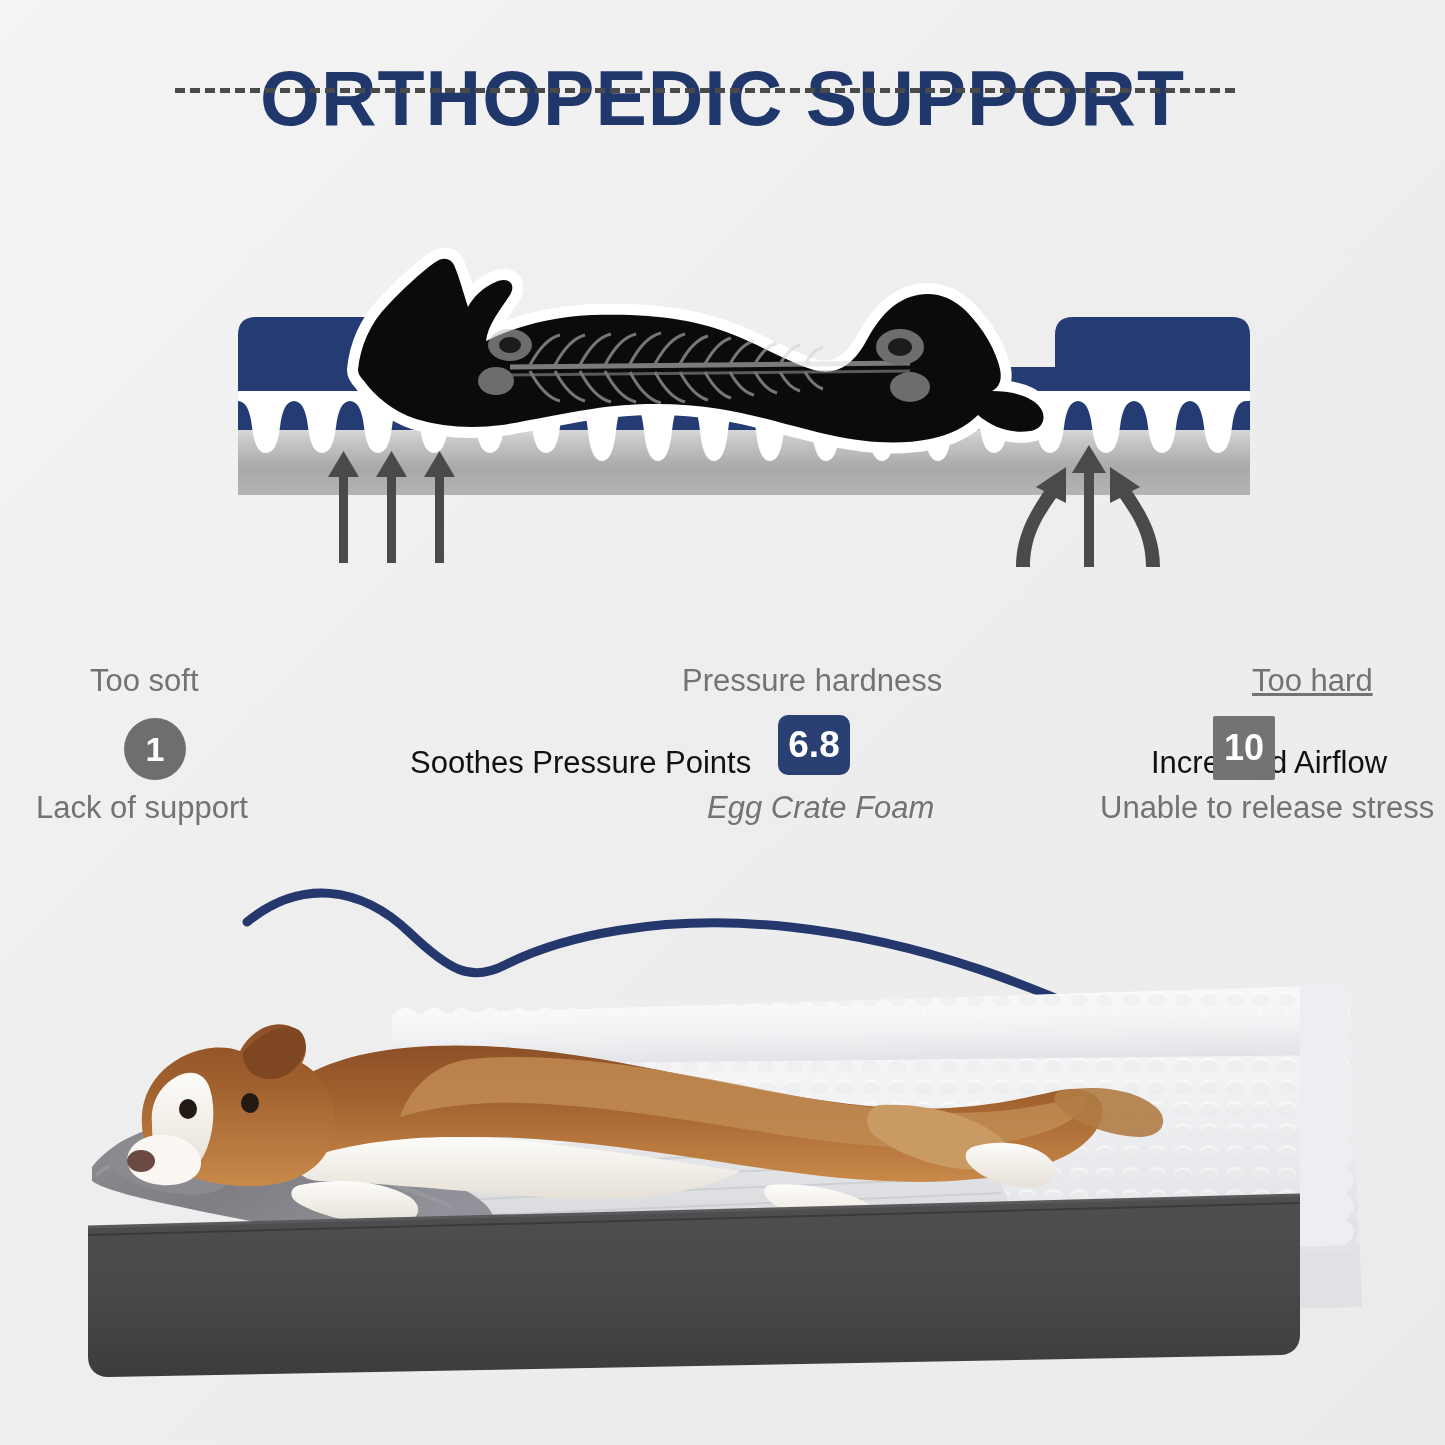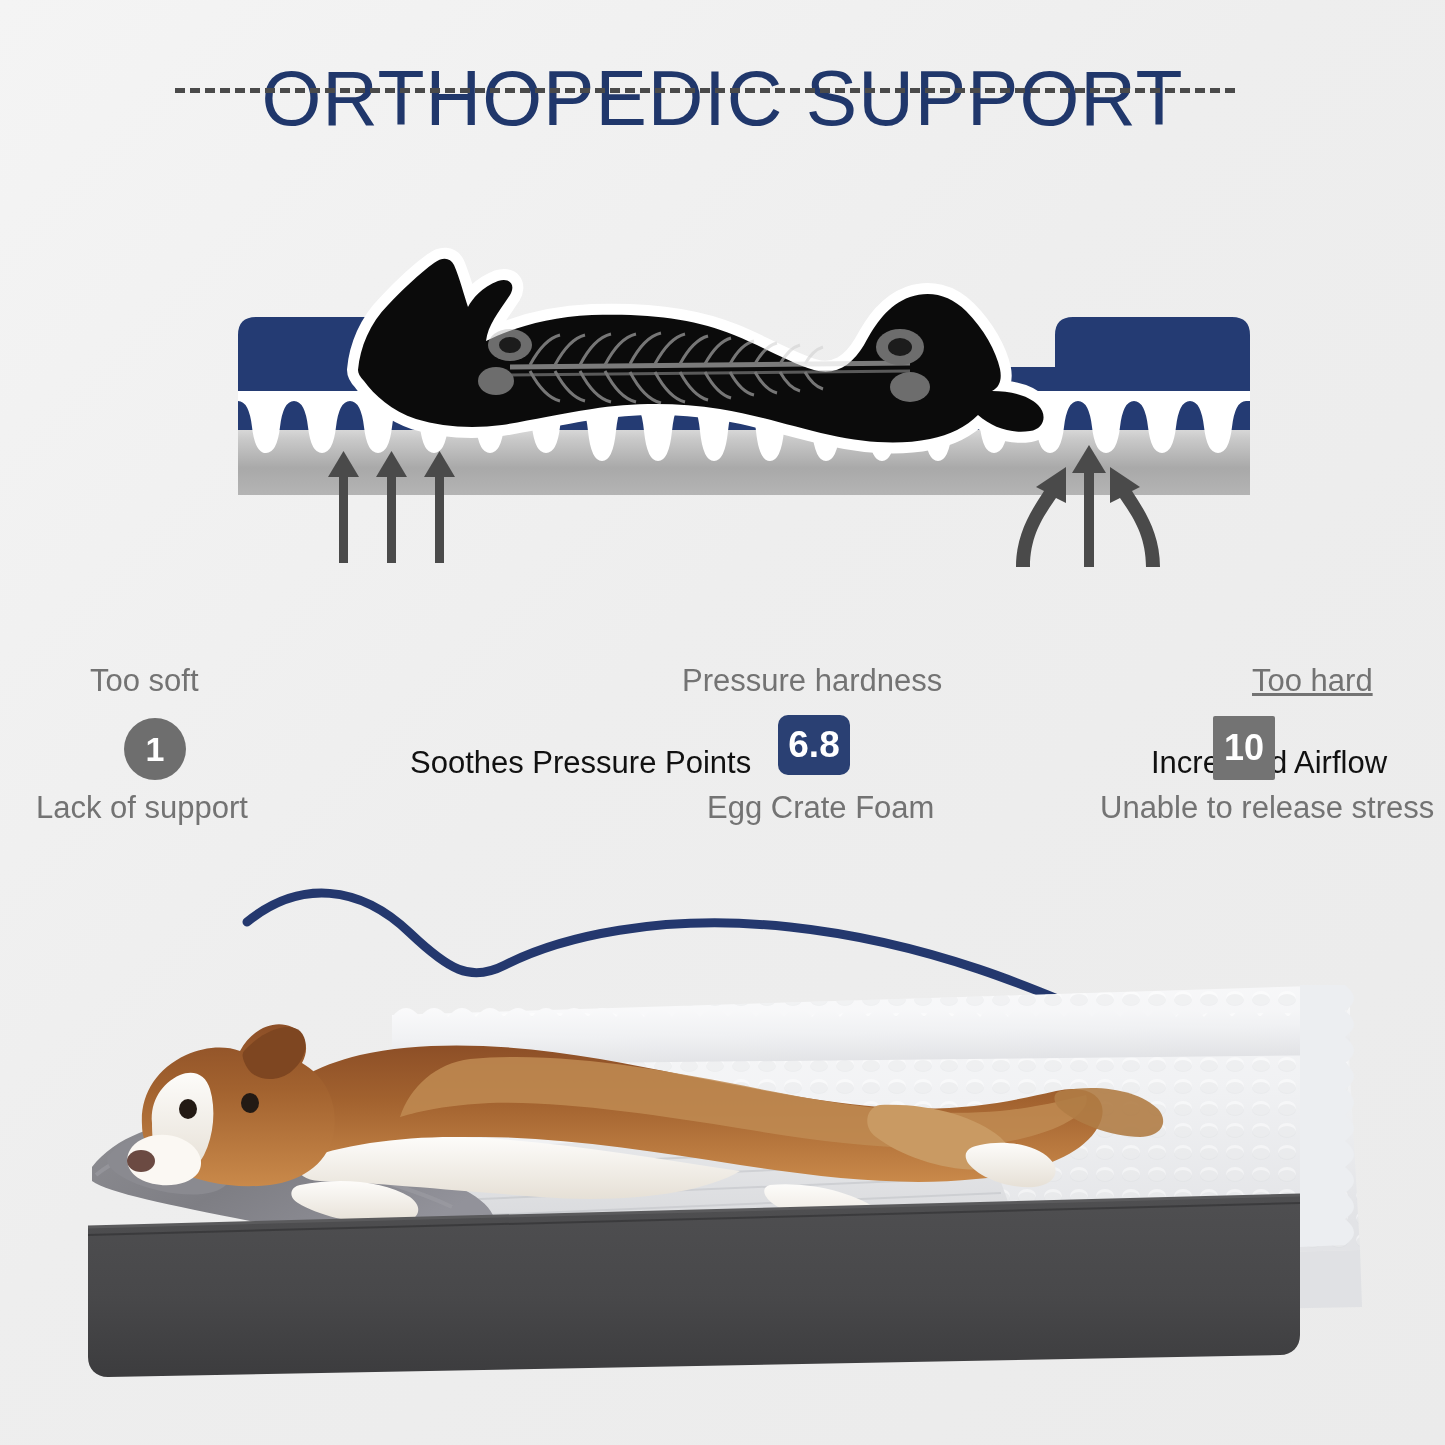--- a/index.html
+++ b/index.html
@@ -20,21 +20,21 @@
   }
 
   
   .title {
     position: absolute;
     top: 58px;
     left: 0;
     width: 1445px;
     text-align: center;
     font-size: 77px;
-    font-weight: normal;
+    font-weight: bold;
     letter-spacing: 1px;
     color: #20376b;
     line-height: 1.05;
     font-family: "Liberation Sans", sans-serif;
   }
 
   
   .diagram {
     position: absolute;
     left: 210px;
@@ -100,21 +100,21 @@
   .scale-caption {
     position: absolute;
     font-size: 31px;
     color: #737373;
     white-space: nowrap;
     font-weight: normal;
   }
   .cap-top-1   { left: 90px;  top: 663px; }
   .cap-bot-1   { left: 36px;  top: 790px; }
   .cap-top-68  { left: 682px; top: 663px; }
-  .cap-bot-68  { left: 707px; top: 790px; }
+  .cap-bot-68  { left: 707px; top: 790px; font-style: italic; }
   .cap-top-10  { left: 1252px; top: 663px; text-decoration: underline; }
   .cap-bot-10  { left: 1100px; top: 790px; }
 
   
   .photo {
     position: absolute;
     left: 0;
     top: 855px;
     width: 1445px;
     height: 590px;

